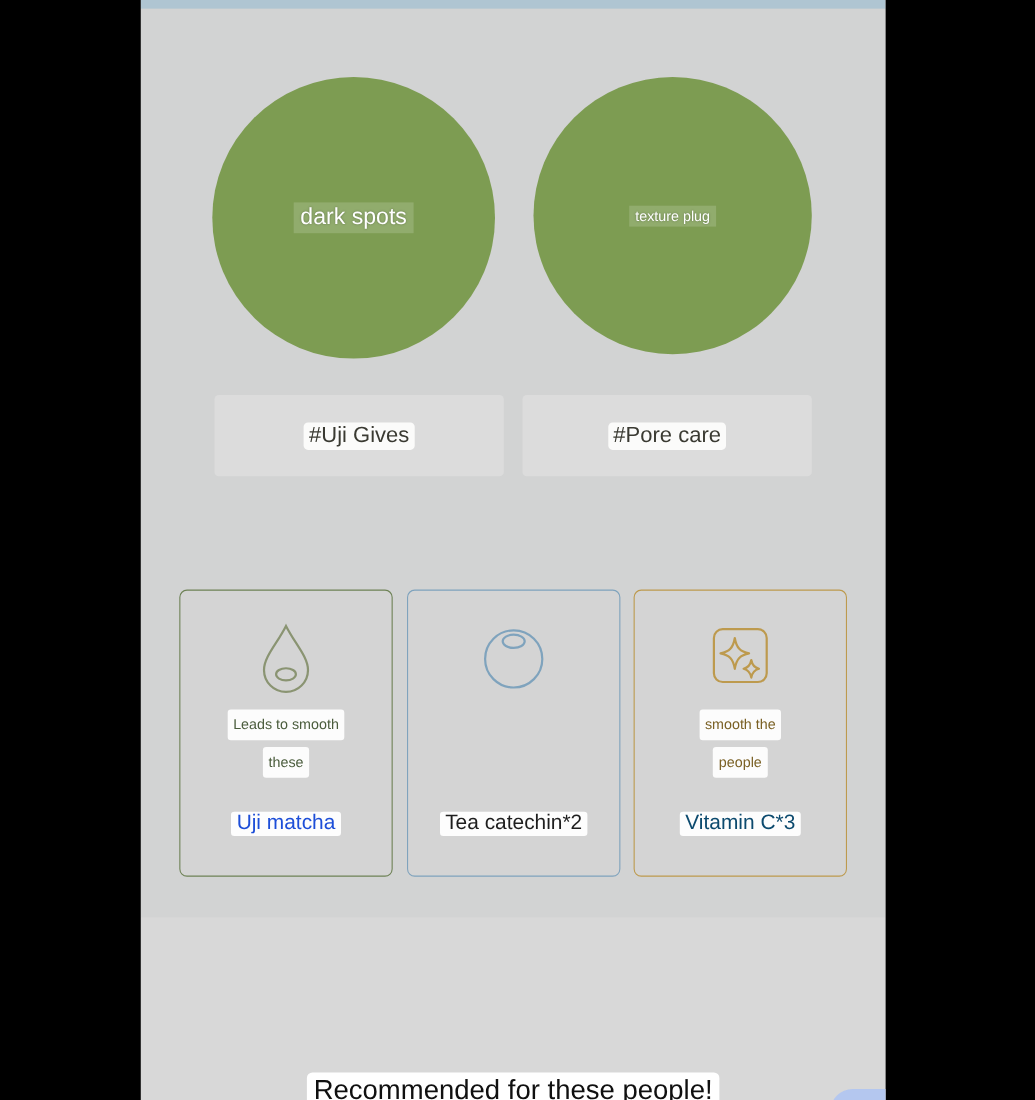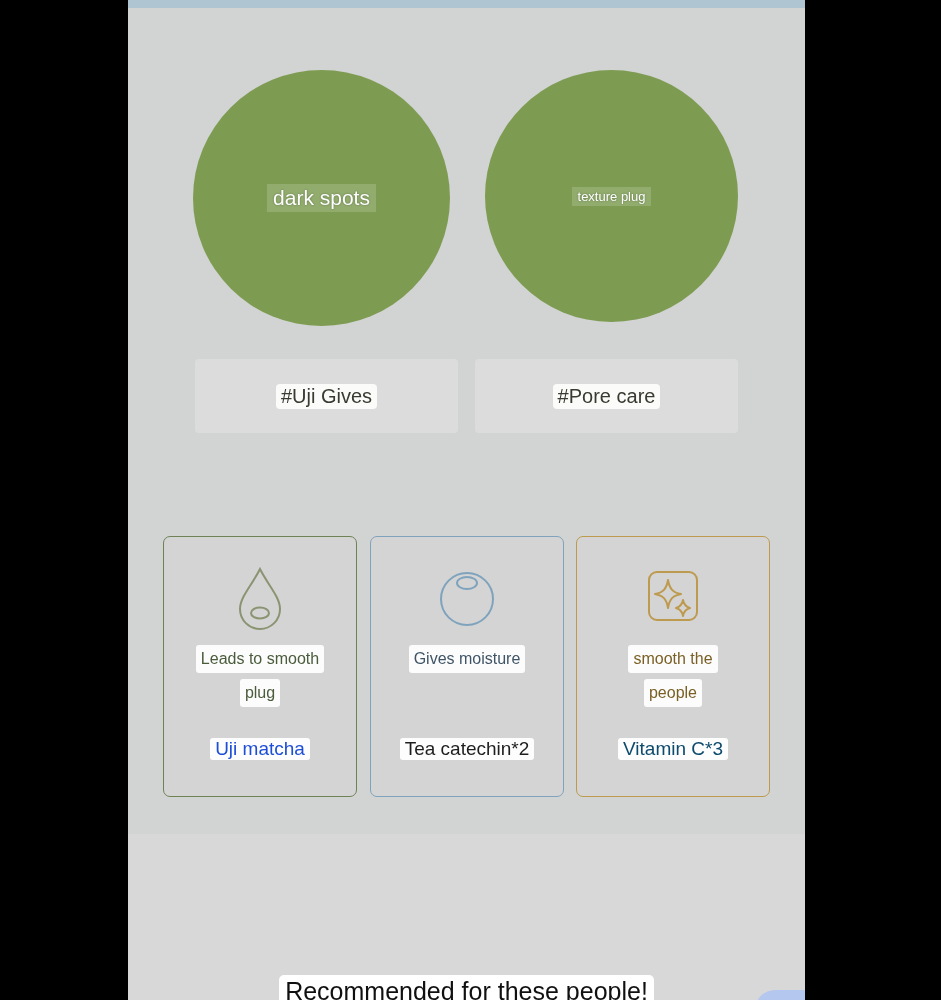--- a/index.html
+++ b/index.html
@@ -129,21 +129,21 @@
 
   .card-benefit {
     margin-top: 14px;
     width: 100%;
     display: flex;
     flex-direction: column;
     align-items: center;
     gap: 6px;
   }
   .card-benefit span {
-    font-size: 16px;
+    font-size: 13px;
     line-height: 28px;
     background: #fcfcfc;
     border-radius: 3px;
     padding: 0 5px;
     white-space: nowrap;
   }
   #card-1 .card-benefit span { color: #4a5c3c; }
   #card-2 .card-benefit span { color: #3f5567; }
   #card-3 .card-benefit span { color: #7a6024; }
 
@@ -225,37 +225,33 @@
 
     <div class="feature-card" id="card-1">
       <div class="card-icon">
         <svg width="56" height="68" viewBox="0 0 56 68">
           <path d="M28 6 C20 22, 8 34, 8 46 A20 20 0 0 0 48 46 C48 34, 36 22, 28 6 Z" fill="none" stroke="#8a9472" stroke-width="2"></path>
           <ellipse cx="28" cy="50" rx="9" ry="5.5" fill="none" stroke="#8a9472" stroke-width="2"></ellipse>
         </svg>
       </div>
       <div class="card-benefit">
         <span>Leads to smooth</span>
-        <span>plug</span>
+        <span>these</span>
       </div>
       <div class="card-ingredient">
         <span>Uji matcha</span>
       </div>
     </div>
 
     <div class="feature-card" id="card-2">
       <div class="card-icon">
         <svg width="64" height="68" viewBox="0 0 64 68">
           <circle cx="32" cy="36" r="26" fill="none" stroke="#7fa3bd" stroke-width="2"></circle>
           <ellipse cx="32" cy="20" rx="10" ry="6" fill="none" stroke="#7fa3bd" stroke-width="2"></ellipse>
         </svg>
-      </div>
-      <div class="card-benefit">
-        <span>Gives moisture</span>
-
       </div>
       <div class="card-ingredient">
         <span>Tea catechin*2</span>
       </div>
     </div>
 
     <div class="feature-card" id="card-3">
       <div class="card-icon">
         <svg width="64" height="68" viewBox="0 0 64 68">
           <rect x="8" y="9" width="48" height="48" rx="8" ry="8" fill="none" stroke="#bd9a4e" stroke-width="2"></rect>

